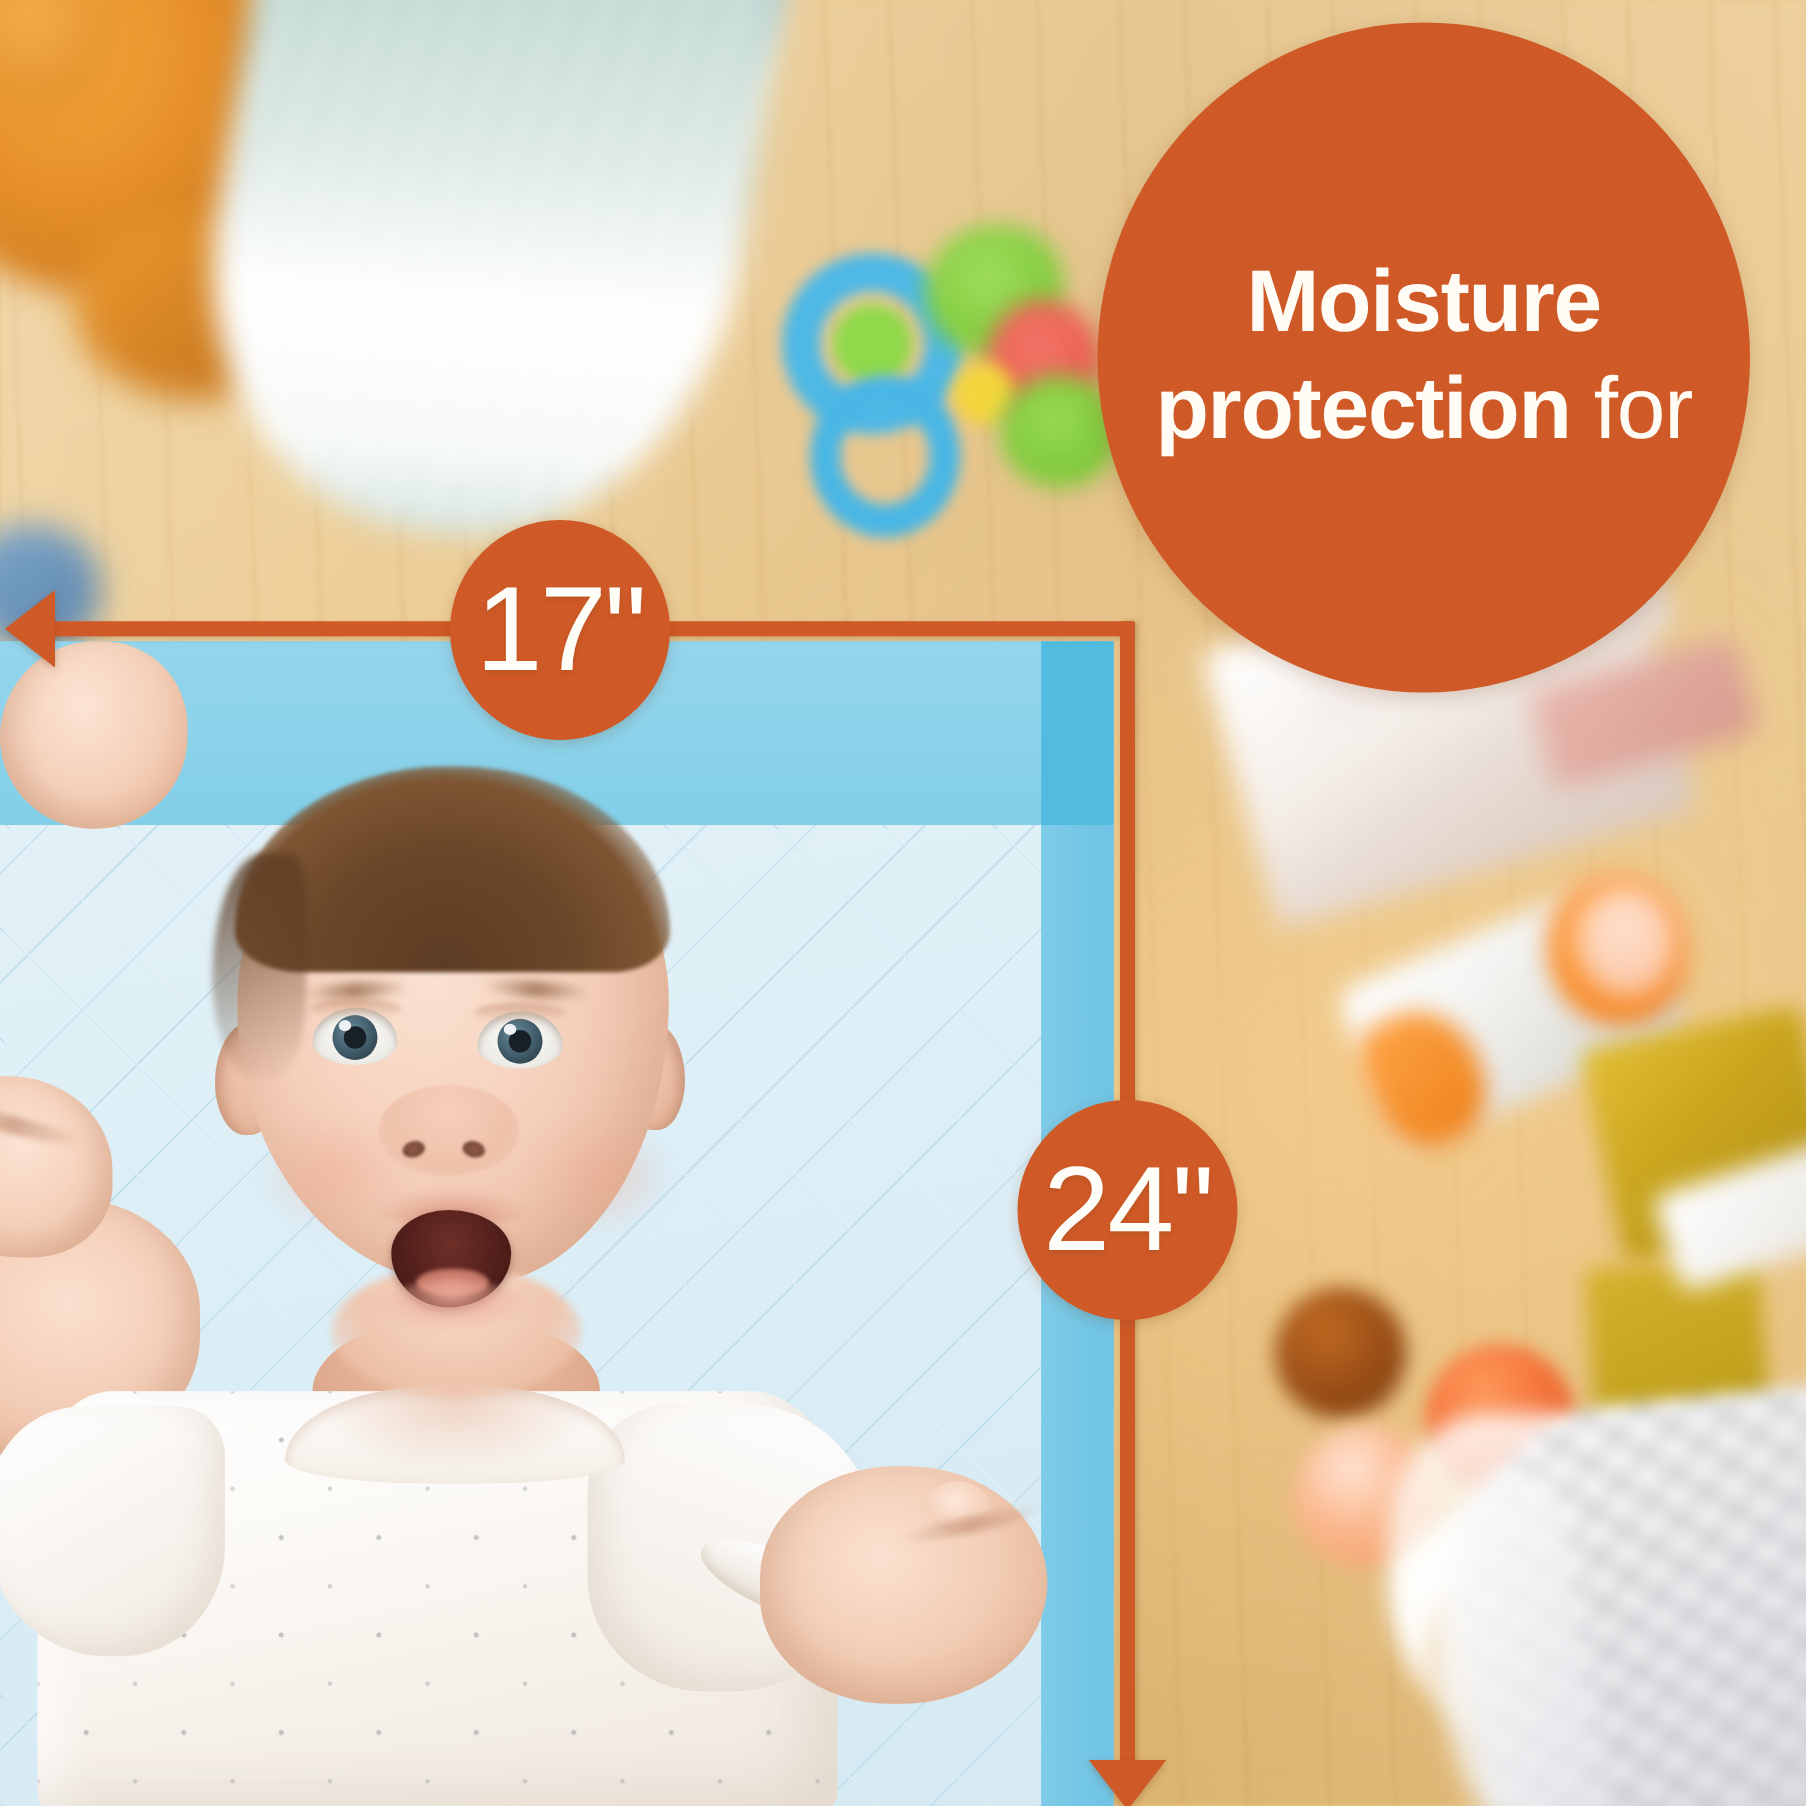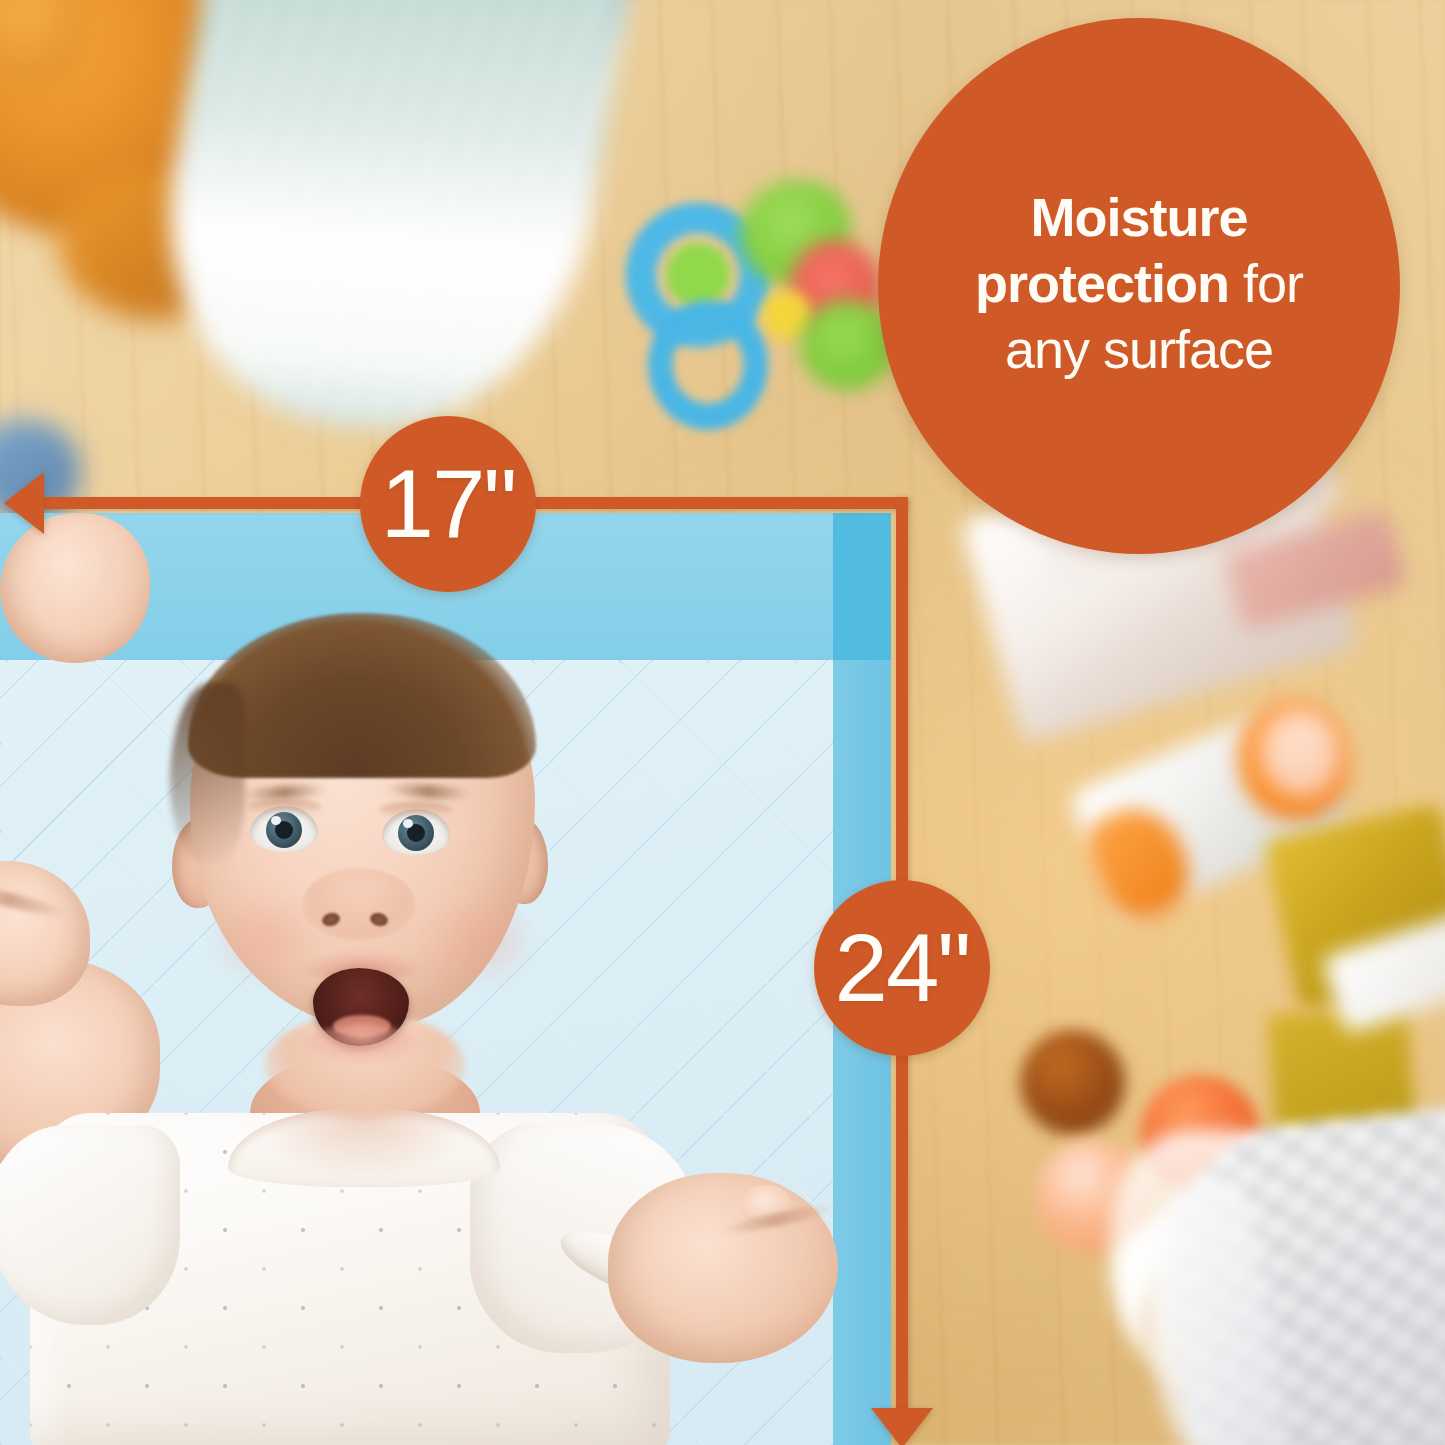--- a/index.html
+++ b/index.html
@@ -518,21 +518,21 @@
     border-radius:50%;
     background:#CF5A27;
     box-shadow:0 4px 16px rgba(110,55,20,.2);
     display:flex; align-items:center; justify-content:center;
   }
   .headline-text {
     width:470px;
     text-align:center;
     color:#FFFCF5;
     font-family:"Liberation Sans", sans-serif;
-    font-size:54px;
+    font-size:70px;
     line-height:1.22;
     font-weight:400;
     letter-spacing:-1px;
     padding-bottom:4px;
   }
   .headline-text b { font-weight:700; }
 </style>
 </head>
 <body>
 
@@ -647,17 +647,16 @@
   </div>
 
   <div class="badge badge-24">
     <span>24"</span>
   </div>
 
   <div class="headline">
     <div class="headline-text">
       <b>Moisture</b><br>
       <b>protection</b><span> for</span><br>
-      <span>any surface</span>
     </div>
   </div>
 
 </div>
 
 </body></html>

